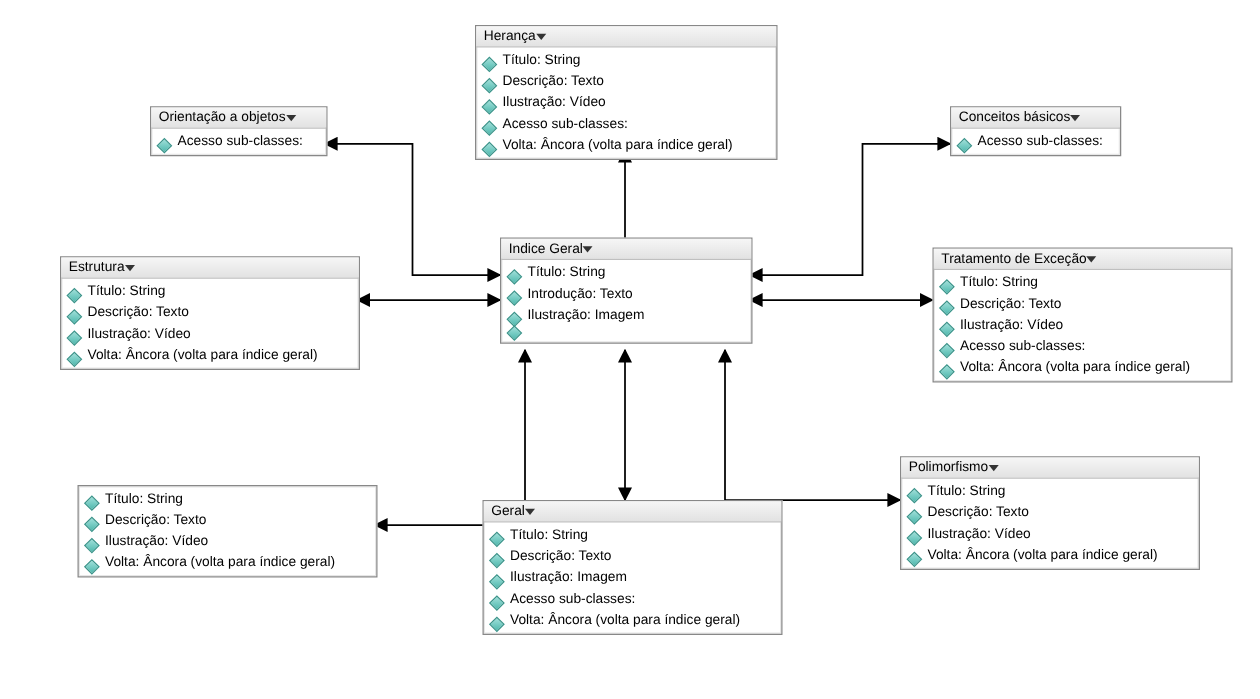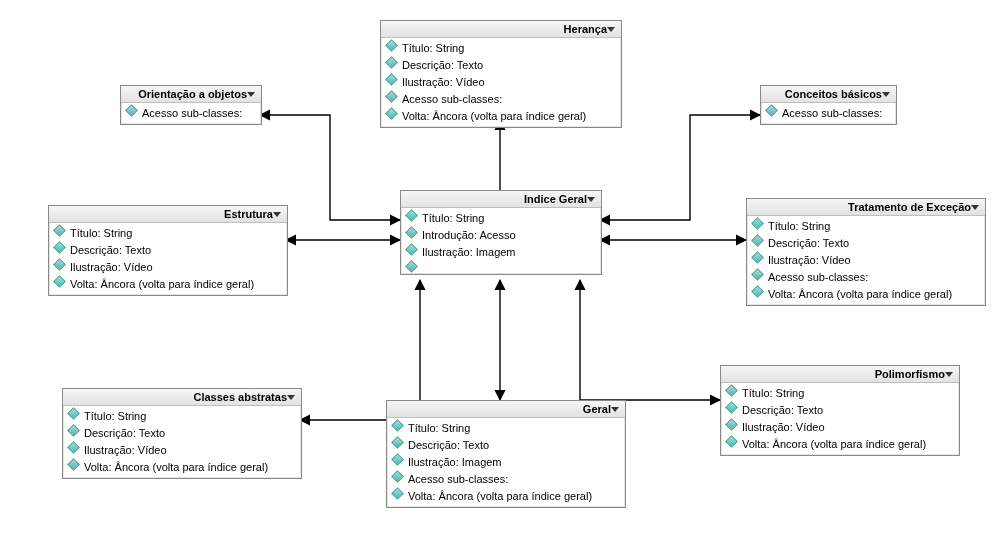--- a/index.html
+++ b/index.html
@@ -1,22 +1,22 @@
 <!DOCTYPE html>
 <html><head>
 <meta charset="utf-8">
 <style>
   html,body{margin:0;padding:0;background:#fff;font-family:Tahoma,Arial,sans-serif;font-size:11px;color:#000}
   .canvas{position:relative;width:1008px;height:559px;background:#fff}
   .box{position:absolute;border:1px solid #888;background:#fff;box-shadow:0 0 0 1px #e6e6e6 inset}
-  .box .hdr{display:flex;align-items:center;justify-content:flex-end;padding:2px 6px;background:linear-gradient(#f6f6f6,#e2e2e2);border-bottom:1px solid #bfbfbf;font-weight:bold}
+  .box .hdr{display:flex;align-items:center;justify-content:flex-start;padding:2px 6px;background:linear-gradient(#f6f6f6,#e2e2e2);border-bottom:1px solid #bfbfbf;font-weight:normal}
   .box .hdr .title{white-space:nowrap}
   .box .hdr .dd{width:0;height:0;border-left:4px solid transparent;border-right:4px solid transparent;border-top:5px solid #333}
   .box .body{padding:2px 0}
-  .row{display:flex;align-items:flex-start;padding:1px 6px;line-height:15px;white-space:nowrap}
+  .row{display:flex;align-items:flex-end;padding:1px 6px;line-height:15px;white-space:nowrap}
   .diamond{width:7px;height:7px;transform:rotate(45deg);background:linear-gradient(135deg,#9fe0da,#4fb8ad);border:1px solid #3a948a;margin-right:6px;flex:0 0 auto}
   svg.conn{position:absolute;left:0;top:0;width:1008px;height:559px;pointer-events:none}
 </style>
 </head>
 <body>
 <div class="canvas">
 
 <svg class="conn">
   <defs>
     <marker id="arr" viewBox="0 0 10 10" refX="9" refY="5" markerWidth="8" markerHeight="8" orient="auto-start-reverse">
@@ -46,21 +46,21 @@
     <span class="title">Indice Geral</span>
     <span class="dd"></span>
   </div>
   <div class="body">
     <div class="row">
           <span class="diamond"></span>
           <span>Título: String</span>
         </div>
     <div class="row">
           <span class="diamond"></span>
-          <span>Introdução: Acesso</span>
+          <span>Introdução: Texto</span>
         </div>
     <div class="row">
           <span class="diamond"></span>
           <span>Ilustração: Imagem</span>
         </div>
     <div class="row">
           <span class="diamond"></span>
         </div>
   </div>
 </div>
@@ -168,24 +168,20 @@
           <span>Acesso sub-classes:</span>
         </div>
     <div class="row">
           <span class="diamond"></span>
           <span>Volta: Âncora (volta para índice geral)</span>
         </div>
   </div>
 </div>
 
 <div class="box" style="left:62px;top:388px;width:238px">
-  <div class="hdr">
-    <span class="title">Classes abstratas</span>
-    <span class="dd"></span>
-  </div>
   <div class="body">
     <div class="row">
           <span class="diamond"></span>
           <span>Título: String</span>
         </div>
     <div class="row">
           <span class="diamond"></span>
           <span>Descrição: Texto</span>
         </div>
     <div class="row">

